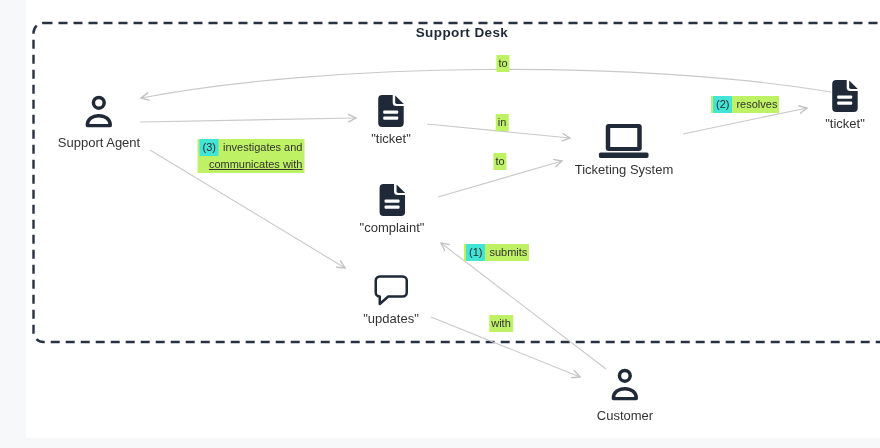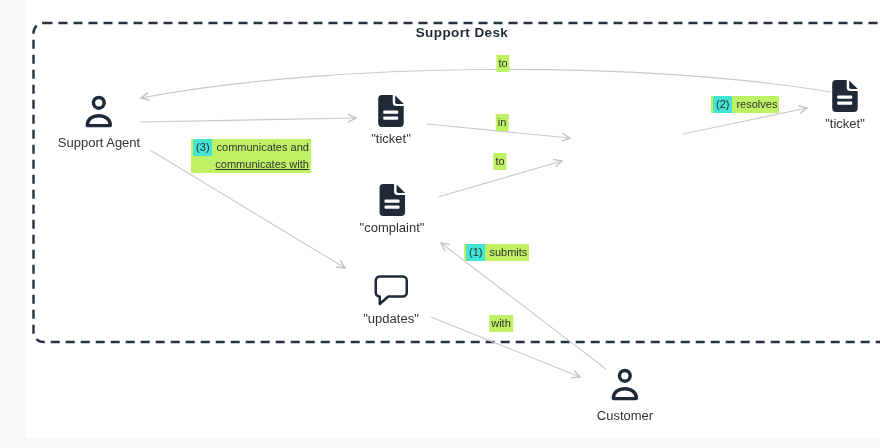--- a/index.html
+++ b/index.html
@@ -99,20 +99,30 @@
 
   <div class="node" style="left:391px;top:274px;">
     <span class="icon">
       <svg width="36" height="33" viewBox="0 0 36 33" fill="none" stroke="#1f2937" stroke-width="2.5" stroke-linejoin="round">
         <path d="M6.5 2.5 h23 a4 4 0 0 1 4 4 v12 a4 4 0 0 1 -4 4 H15 l-8.5 7.5 v-7.5 H6.5 a4 4 0 0 1 -4 -4 v-12 a4 4 0 0 1 4 -4 z"></path>
       </svg>
     </span>
     <span class="node-label">"updates"</span>
   </div>
 
+  <div class="node" style="left:624px;top:124px;">
+    <span class="icon">
+      <svg width="50" height="34" viewBox="0 0 50 34">
+        <rect x="7" y="0" width="36" height="27" rx="3" fill="#1f2937"></rect>
+        <rect x="11.5" y="4" width="27" height="19" fill="#ffffff"></rect>
+        <rect x="0" y="28.5" width="50" height="5.5" rx="2" fill="#1f2937"></rect>
+      </svg>
+    </span>
+    <span class="node-label">Ticketing System</span>
+  </div>
 
   <div class="node" style="left:845px;top:80px;">
     <span class="icon">
       <svg width="27" height="32" viewBox="0 0 27 32">
         <path fill="#1f2937" d="M5 0 h10.5 v7.5 a3.5 3.5 0 0 0 3.5 3.5 h7.5 v17 a4 4 0 0 1 -4 4 h-17.5 a4 4 0 0 1 -4 -4 v-24 a4 4 0 0 1 4 -4 z"></path>
         <path fill="#1f2937" d="M18 0.4 L26.6 9 h-6.9 a1.7 1.7 0 0 1 -1.7 -1.7 z"></path>
         <rect x="6" y="15.5" width="15" height="3.2" rx="1" fill="#ffffff"></rect>
         <rect x="6" y="21.5" width="15" height="3.2" rx="1" fill="#ffffff"></rect>
       </svg>
     </span>
@@ -124,21 +134,21 @@
       <svg width="38" height="38" viewBox="0 0 24 24" fill="none" stroke="#1f2937" stroke-width="2.2" stroke-linecap="round" stroke-linejoin="round">
         <circle cx="12" cy="6.2" r="3.4"></circle>
         <path d="M4.8 20.6 v-0.4 c0 -3.6 3.2 -5.9 7.2 -5.9 s7.2 2.3 7.2 5.9 v0.4 z"></path>
       </svg>
     </span>
     <span class="node-label">Customer</span>
   </div>
 
 
   <div class="edge-label centered" style="left:251px;top:139px;text-align:center;">
-    <div><span class="badge">(3)</span><span>communicates and</span></div>
+    <div><span class="badge">(3)</span><span>investigates and</span></div>
     <div class="l2">communicates with</div>
   </div>
 
   <div class="edge-label" style="left:711px;top:96px;">
     <span class="badge">(2)</span><span>resolves</span>
   </div>
 
   <div class="edge-label" style="left:464px;top:244px;">
     <span class="badge">(1)</span><span>submits</span>
   </div>

